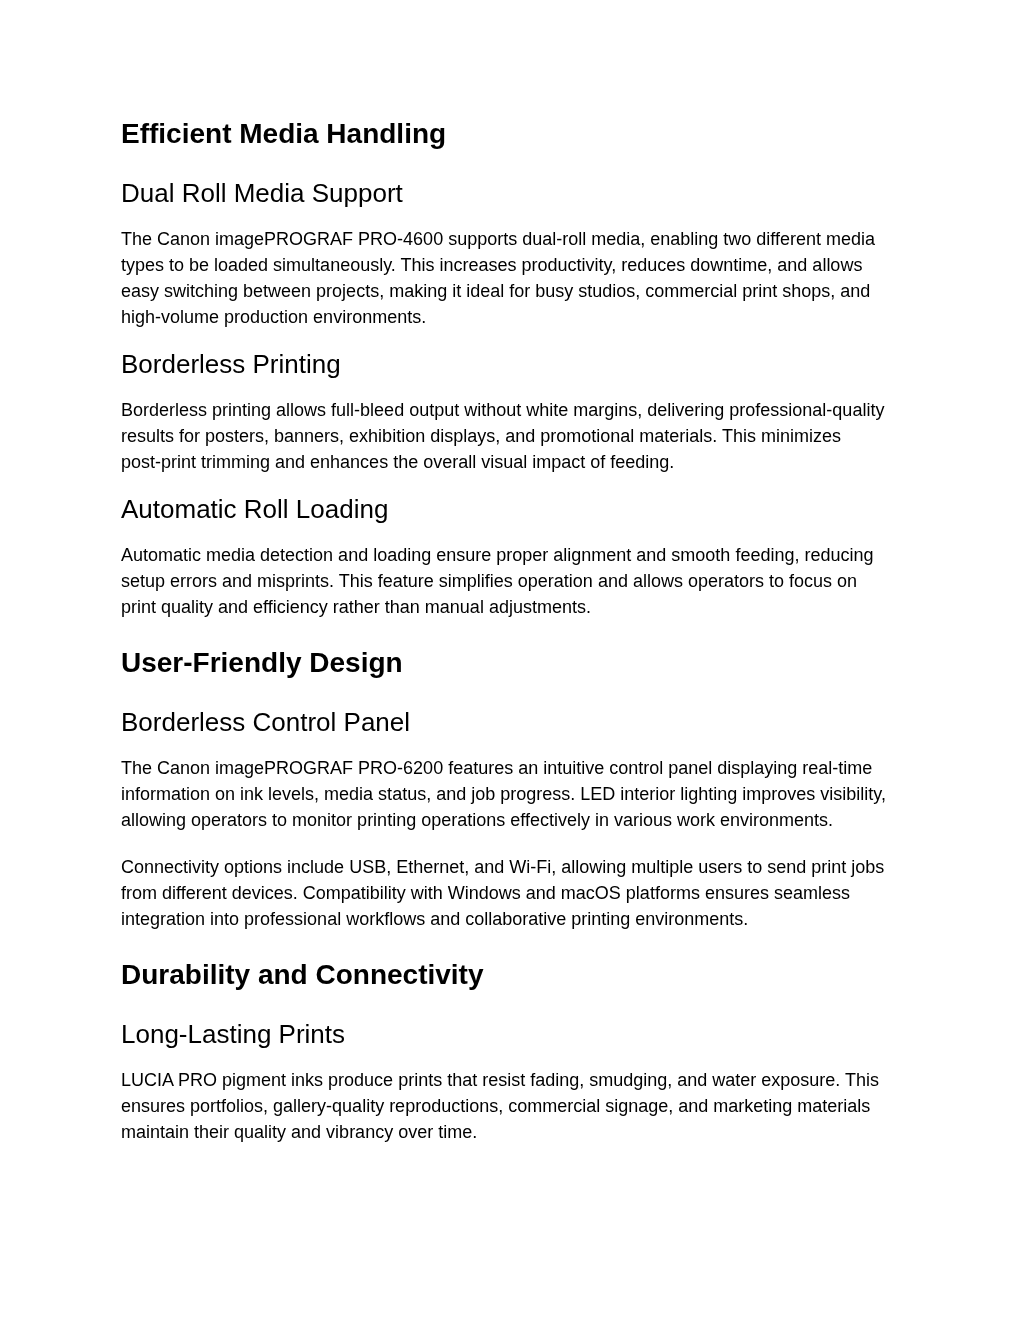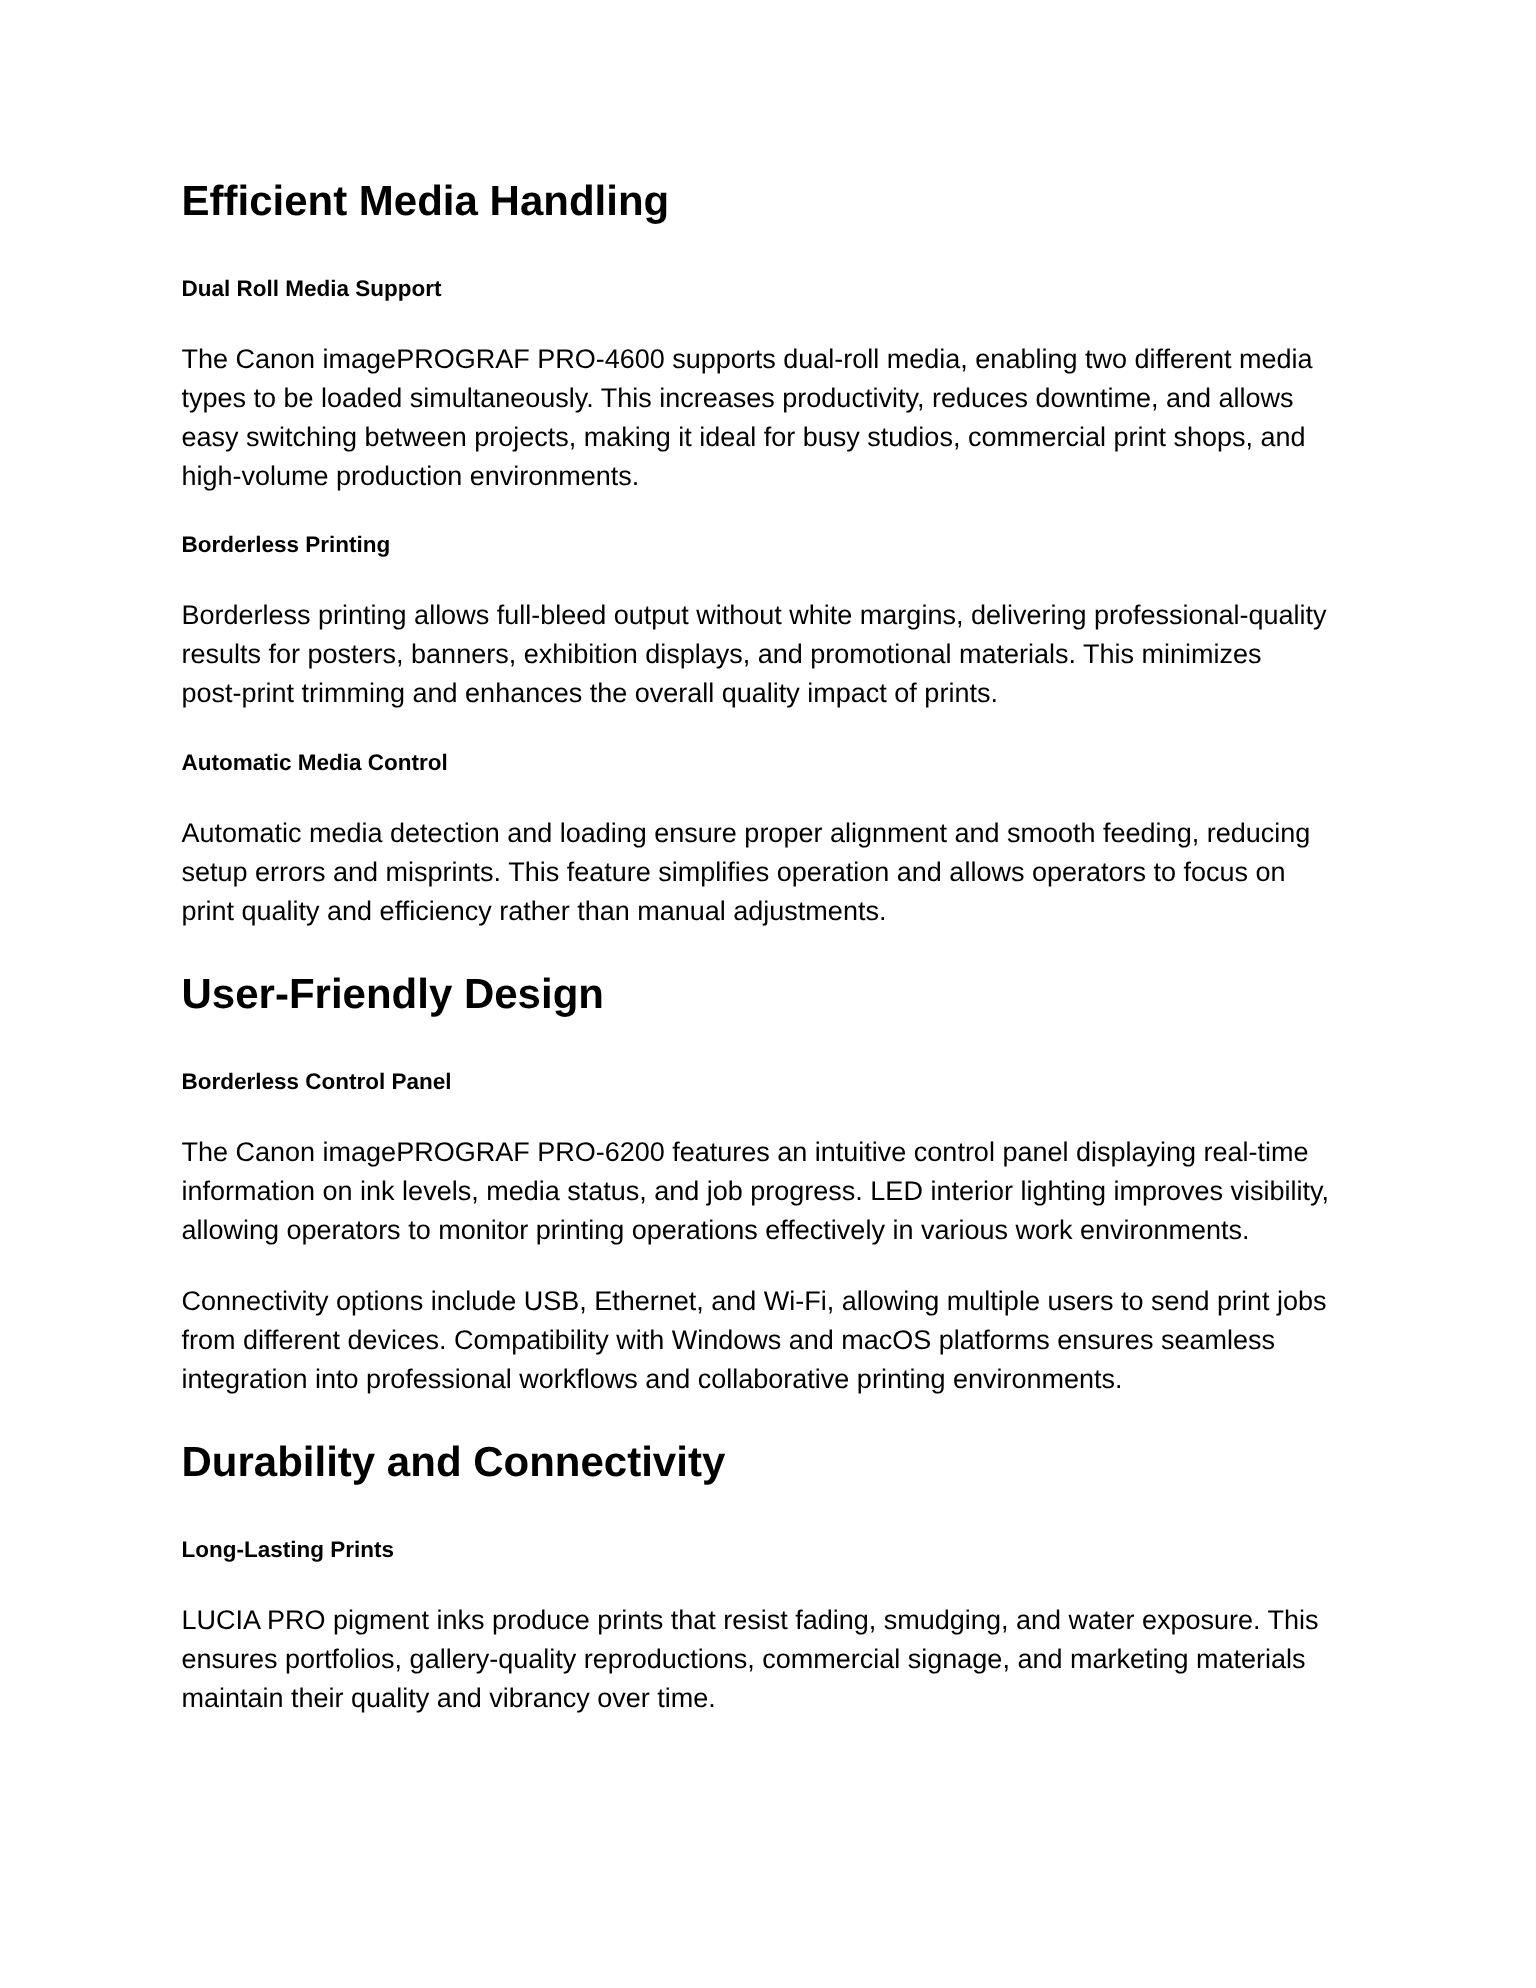--- a/index.html
+++ b/index.html
@@ -22,23 +22,23 @@
     background: #ffffff;
   }
   h1.section-title {
     font-size: 28px;
     line-height: 33px;
     font-weight: 700;
     letter-spacing: 0;
     margin: 26px 0 30px 0;
   }
   h2.subsection-title {
-    font-size: 15px;
+    font-size: 26px;
     line-height: 26px;
-    font-weight: 700;
+    font-weight: 400;
     margin: 21px 0 20px 0;
   }
   p.body-paragraph {
     font-size: 18px;
     line-height: 26px;
     font-weight: 400;
     margin: 0 0 21px 0;
     white-space: pre-line; 
   }
 </style>
@@ -51,23 +51,23 @@
 
   <h2 class="subsection-title">Dual Roll Media Support</h2>
   <p class="body-paragraph">The Canon imagePROGRAF PRO-4600 supports dual-roll media, enabling two different media
 types to be loaded simultaneously. This increases productivity, reduces downtime, and allows
 easy switching between projects, making it ideal for busy studios, commercial print shops, and
 high-volume production environments.</p>
 
   <h2 class="subsection-title">Borderless Printing</h2>
   <p class="body-paragraph">Borderless printing allows full-bleed output without white margins, delivering professional-quality
 results for posters, banners, exhibition displays, and promotional materials. This minimizes
-post-print trimming and enhances the overall quality impact of prints.</p>
+post-print trimming and enhances the overall visual impact of feeding.</p>
 
-  <h2 class="subsection-title">Automatic Media Control</h2>
+  <h2 class="subsection-title">Automatic Roll Loading</h2>
   <p class="body-paragraph">Automatic media detection and loading ensure proper alignment and smooth feeding, reducing
 setup errors and misprints. This feature simplifies operation and allows operators to focus on
 print quality and efficiency rather than manual adjustments.</p>
 
   <h1 class="section-title">User-Friendly Design</h1>
 
   <h2 class="subsection-title">Borderless Control Panel</h2>
   <p class="body-paragraph">The Canon imagePROGRAF PRO-6200 features an intuitive control panel displaying real-time
 information on ink levels, media status, and job progress. LED interior lighting improves visibility,
 allowing operators to monitor printing operations effectively in various work environments.</p>

